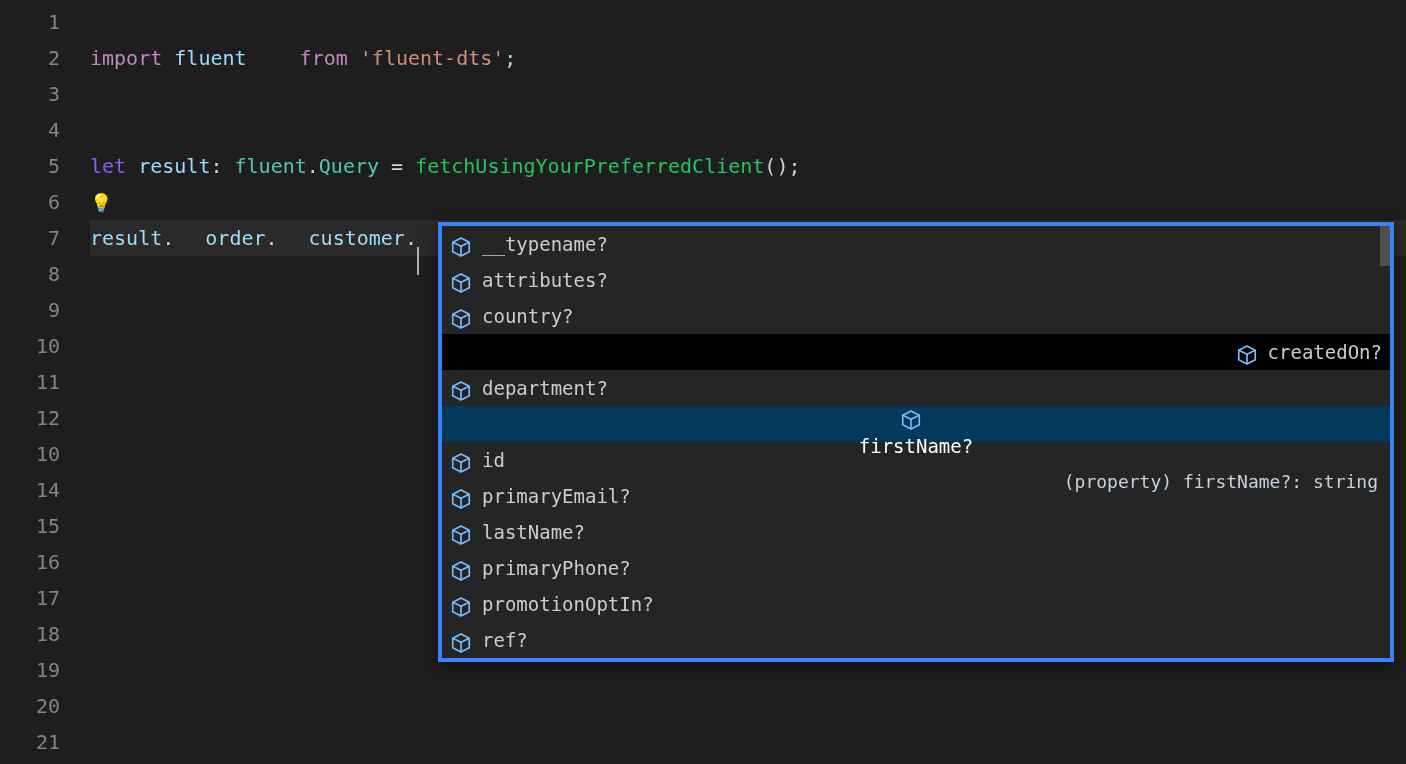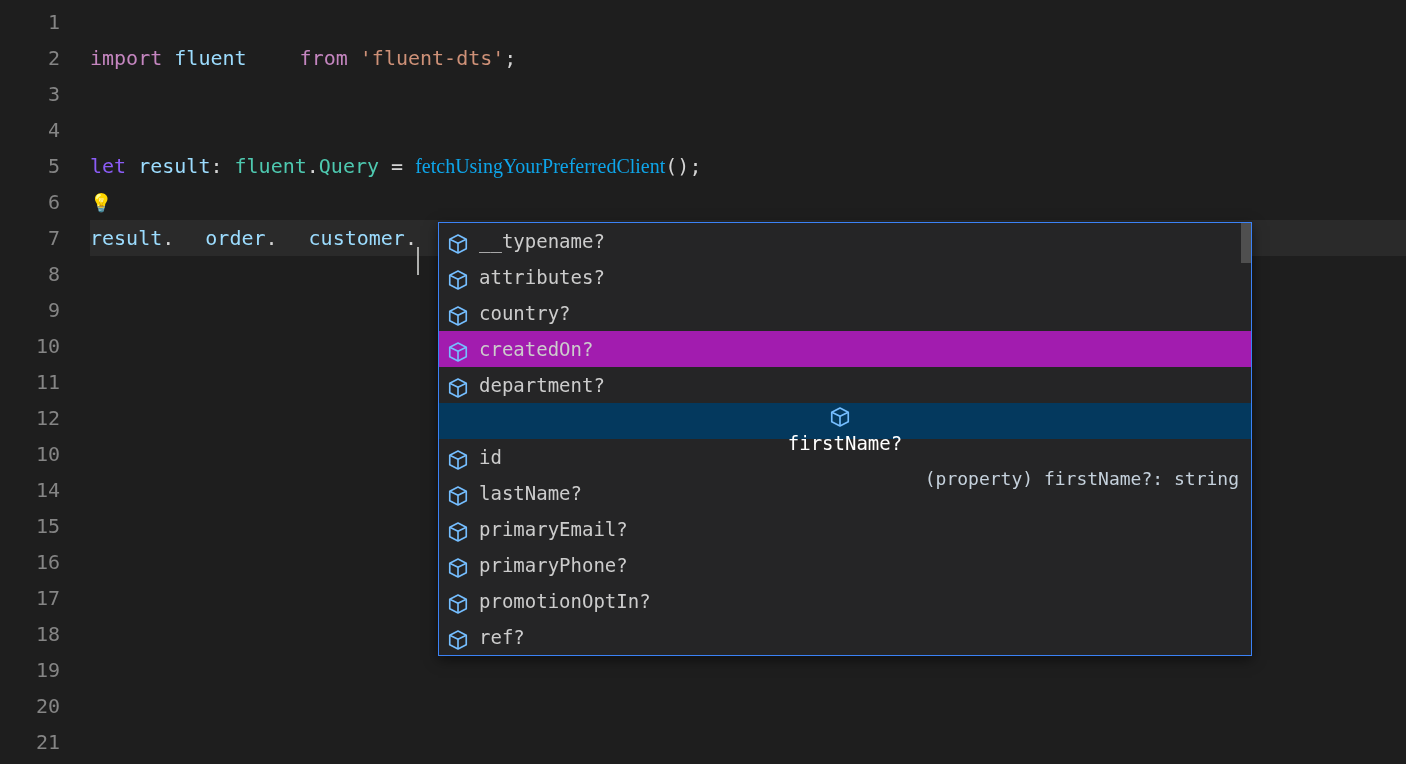--- a/index.html
+++ b/index.html
@@ -41,21 +41,21 @@
   .codeline.current {
     background: #2a2a2a;
   }
   .kw-import { color: #c586c0; }
   .kw-from { color: #c586c0; margin-left: 41px; }
   .kw-let { color: #8b5cf6; }
   .ident { color: #9cdcfe; }
   .ns { color: #4ec9b0; }
   .type { color: #4ec9b0; }
   .str { color: #ce9178; }
-  .fn { color: #0ea5e9; font-family: Liberation Serif, serif; }
+  .fn { color: #22c55e; }
   .punct { color: #d4d4d4; }
   .varref { color: #9cdcfe; }
   .prop { color: #9cdcfe; margin-left: 31px; }
 
   .bulb {
     display: inline-block;
     color: #ffcc00;
     font-size: 18px;
   }
 
@@ -68,44 +68,45 @@
     position:absolute;
     left:0; top:2px;
     width:2px; height:28px;
     background:#aeafad;
   }
 
   .suggest {
     position: absolute;
     left: 348px;
     top: 222px;
-    width: 814px;
+    width: 956px;
     background: #252526;
-    border: 1px solid #3b82f6;
+    border: 4px solid #3b82f6;
     box-shadow: 0 4px 12px rgba(0,0,0,0.5);
     font-size: 19px;
   }
   .suggest-scroll {
     position: absolute;
     right: 0;
     top: 0;
     width: 10px;
     height: 40px;
     background: #4f4f4f;
   }
   .suggest-item {
     display: flex;
     align-items: center;
     height: 36px;
     padding: 0 8px;
     color: #cccccc;
     cursor: pointer;
   }
   .suggest-item.hover {
-    background: #a21caf;
+    background: #000000;
+    justify-content: flex-end;
   }
   .suggest-item.selected {
     background: #04395e;
     color: #ffffff;
     flex-direction: column;
   }
   .suggest-item .icon {
     width: 22px;
     height: 22px;
     margin-right: 10px;
@@ -248,31 +249,31 @@
           <span class="label">id</span>
         </div>
         <div class="suggest-item">
           <span class="icon"><svg viewBox="0 0 16 16" width="22" height="22">
               <g fill="none" stroke="#75beff" stroke-width="1.2" stroke-linejoin="round">
                 <path d="M8 1.5 L14 4.5 L14 11.5 L8 14.5 L2 11.5 L2 4.5 Z"></path>
                 <path d="M2 4.5 L8 7.5 L14 4.5"></path>
                 <path d="M8 7.5 L8 14.5"></path>
               </g>
             </svg></span>
+          <span class="label">primaryEmail?</span>
+        </div>
+        <div class="suggest-item">
+          <span class="icon"><svg viewBox="0 0 16 16" width="22" height="22">
+              <g fill="none" stroke="#75beff" stroke-width="1.2" stroke-linejoin="round">
+                <path d="M8 1.5 L14 4.5 L14 11.5 L8 14.5 L2 11.5 L2 4.5 Z"></path>
+                <path d="M2 4.5 L8 7.5 L14 4.5"></path>
+                <path d="M8 7.5 L8 14.5"></path>
+              </g>
+            </svg></span>
           <span class="label">lastName?</span>
-        </div>
-        <div class="suggest-item">
-          <span class="icon"><svg viewBox="0 0 16 16" width="22" height="22">
-              <g fill="none" stroke="#75beff" stroke-width="1.2" stroke-linejoin="round">
-                <path d="M8 1.5 L14 4.5 L14 11.5 L8 14.5 L2 11.5 L2 4.5 Z"></path>
-                <path d="M2 4.5 L8 7.5 L14 4.5"></path>
-                <path d="M8 7.5 L8 14.5"></path>
-              </g>
-            </svg></span>
-          <span class="label">primaryEmail?</span>
         </div>
         <div class="suggest-item">
           <span class="icon"><svg viewBox="0 0 16 16" width="22" height="22">
               <g fill="none" stroke="#75beff" stroke-width="1.2" stroke-linejoin="round">
                 <path d="M8 1.5 L14 4.5 L14 11.5 L8 14.5 L2 11.5 L2 4.5 Z"></path>
                 <path d="M2 4.5 L8 7.5 L14 4.5"></path>
                 <path d="M8 7.5 L8 14.5"></path>
               </g>
             </svg></span>
           <span class="label">primaryPhone?</span>

